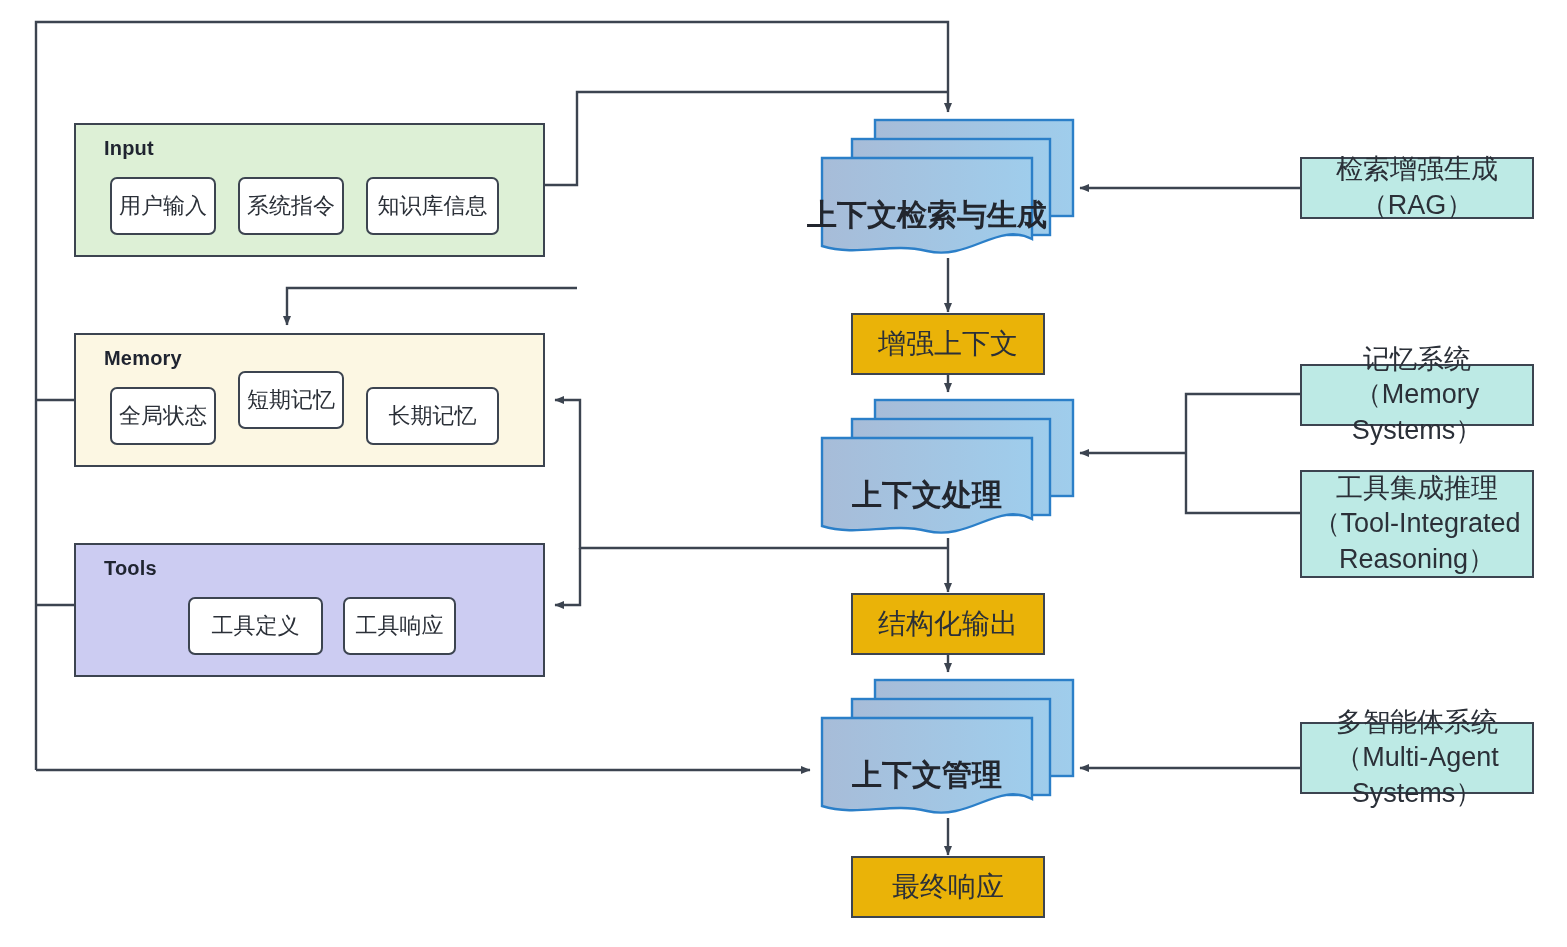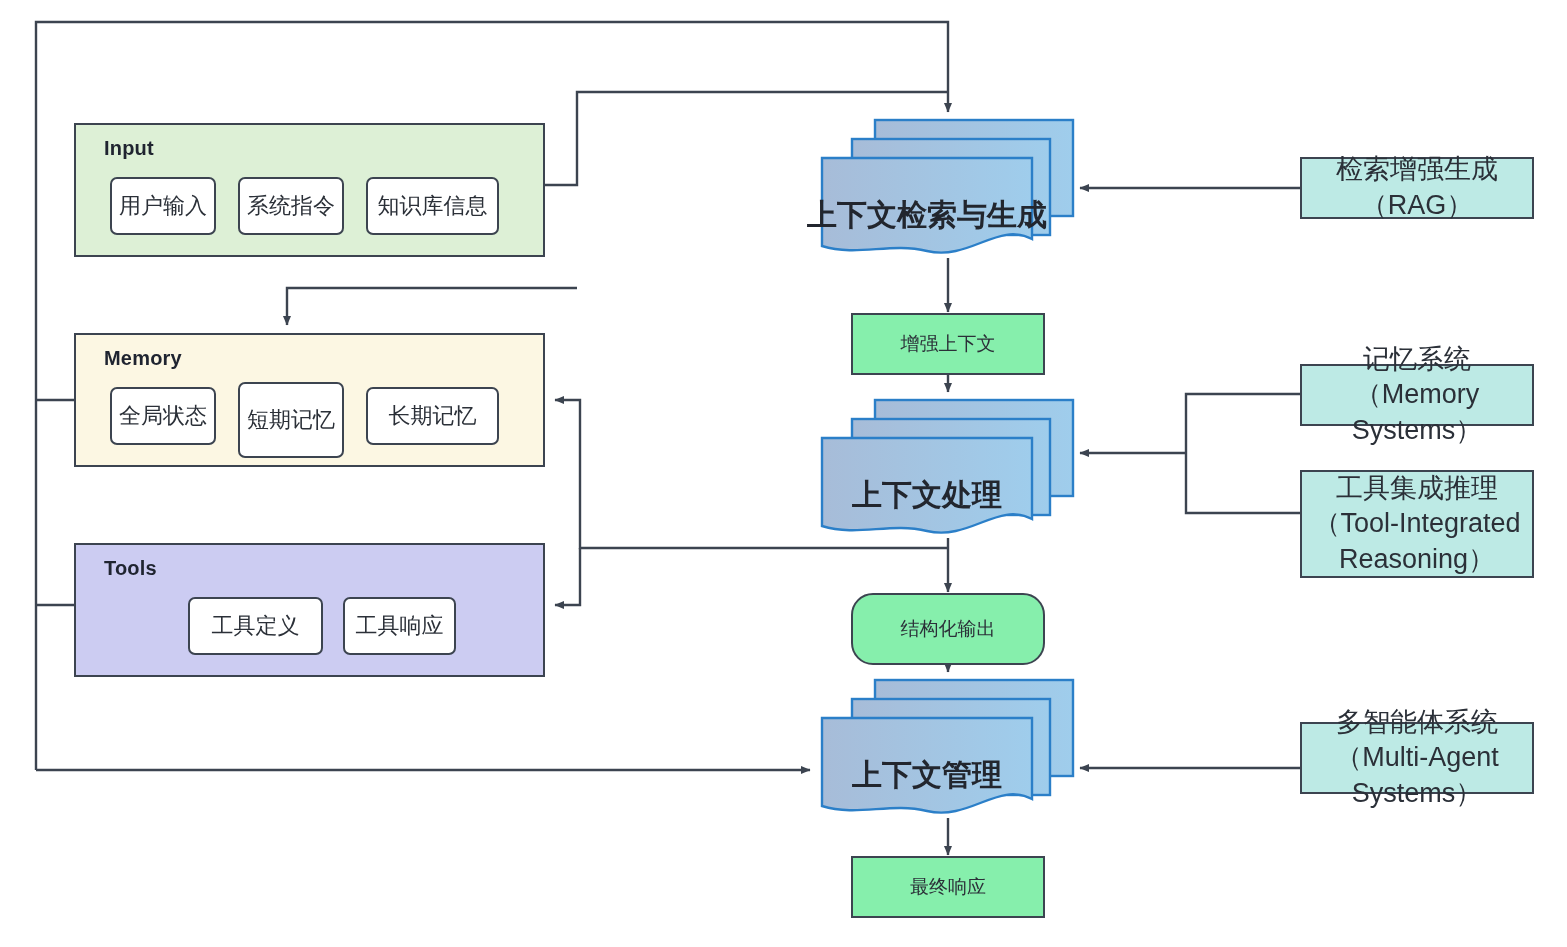--- a/index.html
+++ b/index.html
@@ -49,25 +49,25 @@
     display:flex;align-items:center;justify-content:center;
     font-size:30px;font-weight:bold;color:#22262e;
     white-space:nowrap;
     pointer-events:none;
     margin-top:16px;
   }
 
   
   .peach{
     position:absolute;
-    background:#86efac;
-    border:2px solid #3c4450;
-    box-sizing:border-box;
-    display:flex;align-items:center;justify-content:center;
-    font-size:19px;color:#2b3038;
+    background:#eab308;
+    border:2px solid #3c4450;
+    box-sizing:border-box;
+    display:flex;align-items:center;justify-content:center;
+    font-size:28px;color:#2b3038;
     white-space:nowrap;
   }
 
   
   .teal{
     position:absolute;
     background:#bdeae5;
     border:2px solid #3c4450;
     box-sizing:border-box;
     display:flex;align-items:center;justify-content:center;
@@ -126,21 +126,21 @@
   <div class="group" id="grp-input">
     <div class="group-title">Input</div>
     <div class="leaf" style="left:34px;top:52px;width:106px;height:58px;">用户输入</div>
     <div class="leaf" style="left:162px;top:52px;width:106px;height:58px;">系统指令</div>
     <div class="leaf" style="left:290px;top:52px;width:133px;height:58px;">知识库信息</div>
   </div>
 
   <div class="group" id="grp-memory">
     <div class="group-title">Memory</div>
     <div class="leaf" style="left:34px;top:52px;width:106px;height:58px;">全局状态</div>
-    <div class="leaf" style="left:162px;top:47px;width:106px;height:76px;">短期记忆</div>
+    <div class="leaf" style="left:162px;top:36px;width:106px;height:58px;">短期记忆</div>
     <div class="leaf" style="left:290px;top:52px;width:133px;height:58px;">长期记忆</div>
   </div>
 
   <div class="group" id="grp-tools">
     <div class="group-title">Tools</div>
     <div class="leaf" style="left:112px;top:52px;width:135px;height:58px;">工具定义</div>
     <div class="leaf" style="left:267px;top:52px;width:113px;height:58px;border-radius:7px;">工具响应</div>
   </div>
 
   <div class="docstack" style="left:820px;top:118px;">
@@ -182,21 +182,21 @@
         </linearGradient>
       </defs>
       <rect x="55" y="2" width="198" height="96" fill="url(#pg3)" stroke="#2b7fc8" stroke-width="2.4"></rect>
       <rect x="32" y="21" width="198" height="96" fill="url(#pg3)" stroke="#2b7fc8" stroke-width="2.4"></rect>
       <path d="M2,40 L212,40 L212,121 C178,103 150,143 107,133 C70,124 38,139 2,128 Z" fill="url(#pg3)" stroke="#2b7fc8" stroke-width="2.4"></path>
     </svg>
     <div class="doclabel" style="left:2px;top:40px;width:210px;height:83px;">上下文管理</div>
   </div>
 
   <div class="peach" style="left:851px;top:313px;width:194px;height:62px;">增强上下文</div>
-  <div class="peach" style="left:851px;top:593px;width:194px;height:72px;border-radius:22px;">结构化输出</div>
+  <div class="peach" style="left:851px;top:593px;width:194px;height:62px;">结构化输出</div>
   <div class="peach" style="left:851px;top:856px;width:194px;height:62px;">最终响应</div>
 
   <div class="teal" style="left:1300px;top:157px;width:234px;height:62px;">检索增强生成（RAG）</div>
   <div class="teal" style="left:1300px;top:364px;width:234px;height:62px;">记忆系统（Memory Systems）</div>
   <div class="teal" style="left:1300px;top:470px;width:234px;height:108px;">工具集成推理（Tool-Integrated Reasoning）</div>
   <div class="teal" style="left:1300px;top:722px;width:234px;height:72px;">多智能体系统（Multi-Agent Systems）</div>
 
 </div>
 
 </body></html>

